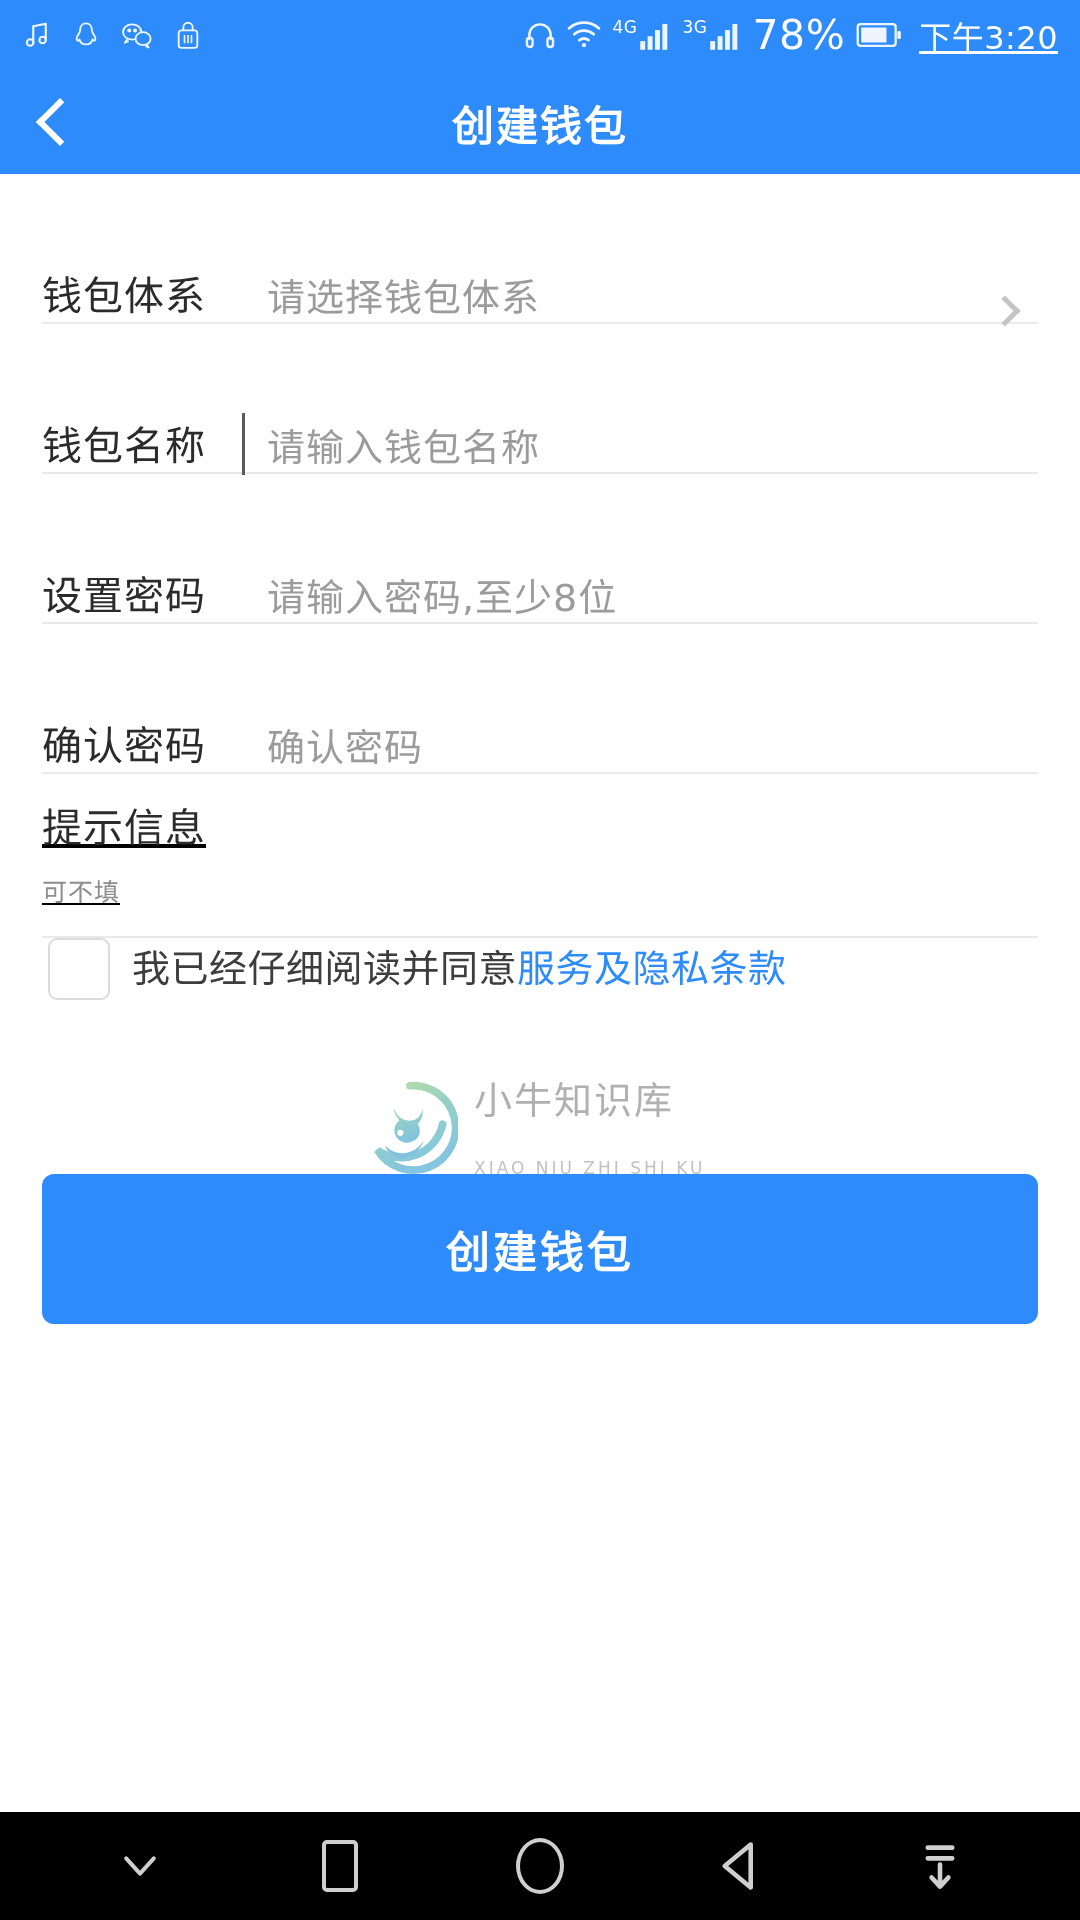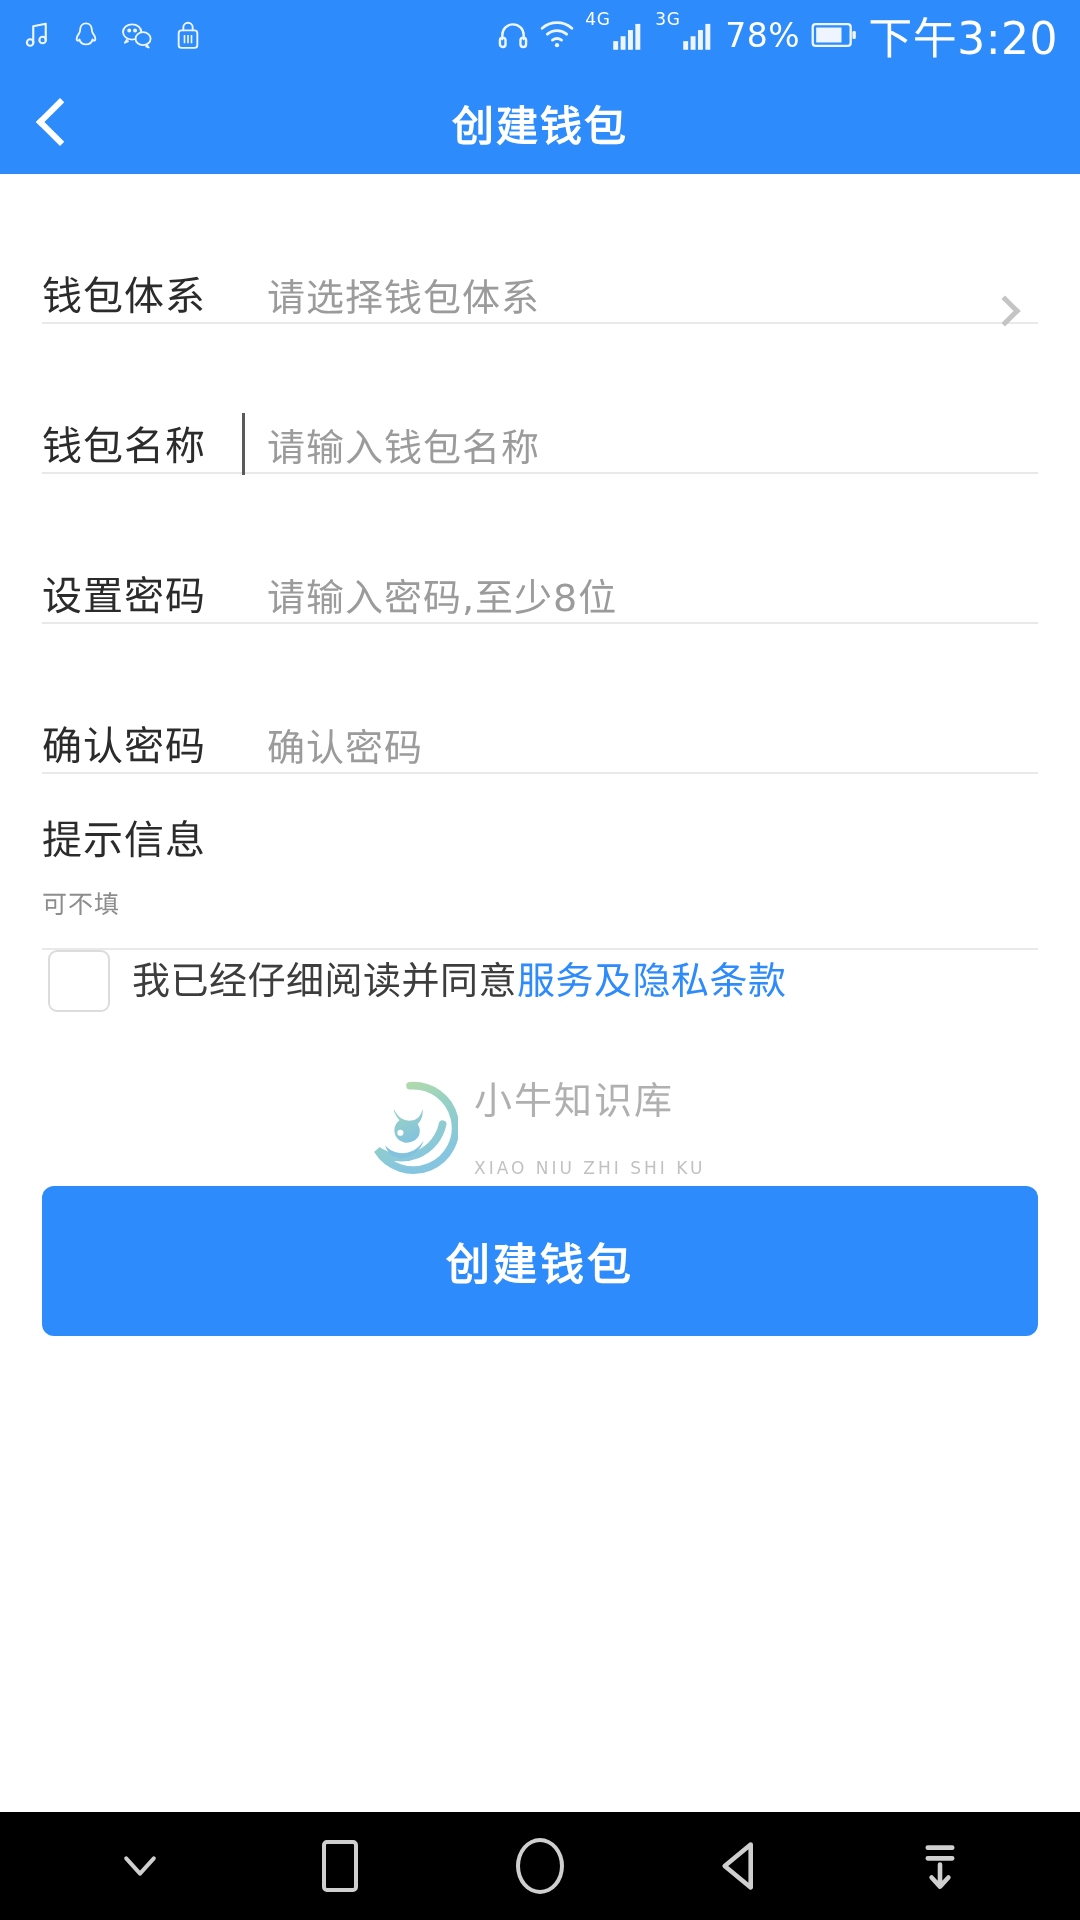--- a/index.html
+++ b/index.html
@@ -22,24 +22,24 @@
     height:70px; flex:0 0 70px;
     background:#2E8BFB;
     display:flex; align-items:center;
     padding:0 22px;
     color:#ffffff;
   }
   .sb-left { display:flex; align-items:center; gap:20px; }
   .sb-right { margin-left:auto; display:flex; align-items:center; gap:11px; }
   .sb-icon { display:flex; align-items:center; justify-content:center; opacity:.92; }
   .sb-text {
-    font-size:33px; letter-spacing:.5px; color:#ffffff;
+    font-size:41px; letter-spacing:.5px; color:#ffffff;
     font-family:"DejaVu Sans","Liberation Sans",sans-serif;
   }
-  .sb-time { font-size:44px; margin-left:0; }
+  .sb-time { font-size:32px; margin-left:6px;text-decoration:underline; }
   .sb-gen {
     font-size:17px; align-self:flex-start; margin-top:6px; margin-right:-9px;
     position:relative; z-index:2;
   }
 
   
   .header {
     height:104px; flex:0 0 104px;
     background:#2E8BFB;
     position:relative;
@@ -103,21 +103,21 @@
     width:22px; height:22px;
     border-top:5px solid #c4c4c4;
     border-right:5px solid #c4c4c4;
     transform:rotate(45deg);
     margin-right:22px;
     flex:0 0 auto;
   }
 
   
   .hint-row {
-    padding-top:34px; padding-bottom:28px;
+    padding-top:22px; padding-bottom:28px;text-decoration:underline;
   }
   .hint-title {
     font-size:40px; color:#2b2b2b; font-weight:500; letter-spacing:1px;
   }
   .hint-sub {
     font-size:25px; color:#8d8d8d; margin-top:18px; letter-spacing:1px;
   }
 
   
   .agree-row {

